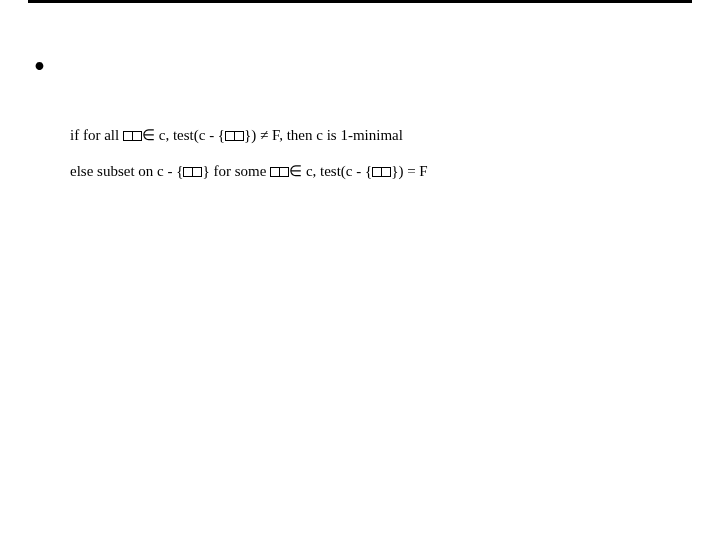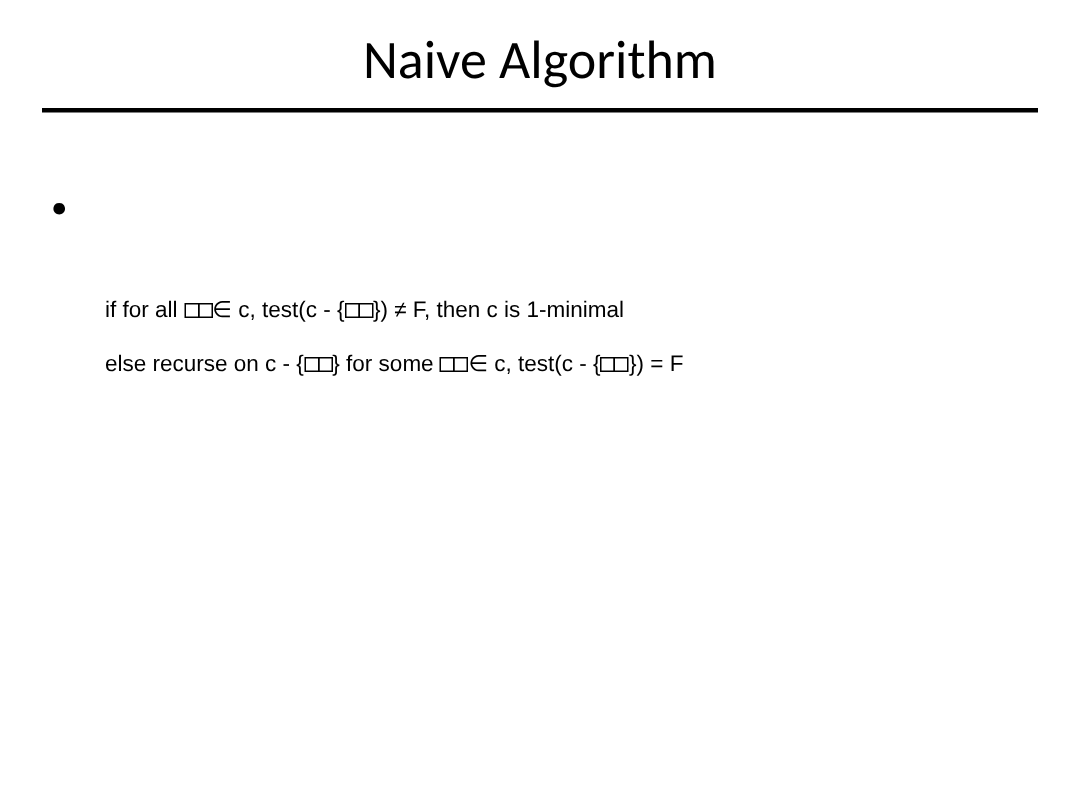--- a/index.html
+++ b/index.html
@@ -44,21 +44,21 @@
     flex: 0 0 28px;
     text-align: left;
     font-size: 22px;
     line-height: 1;
     padding-top: 4px;
   }
   .bullet-text b.cvar {
     font-weight: 700;
   }
   .code-block {
-    font-family: Liberation Sans, sans-serif;
+    font-family: Liberation Serif, serif;
     font-size: 15px;
     line-height: 2.4;
     padding-left: 36px;
     white-space: nowrap;
   }
   .code-block .line {
     display: block;
   }
   .ph {
     
@@ -70,32 +70,31 @@
     vertical-align: -1px;
     margin: 0 0px;
   }
   .ph + .ph { margin-left: -1px; }
 </style>
 </head>
 <body>
 
 <div class="slide">
 
-  <div class="title">Naive Algorithm</div>
   <hr class="rule">
 
   <div class="body">
 
     <div class="bullet-row">
       <div class="bullet-dot">•</div>
     </div>
 
     <div class="code-block">
       <span class="line">
         <span>if for all </span><span class="ph"></span><span class="ph"></span>∈<span> c, test(c - {</span><span class="ph"></span><span class="ph"></span><span>}) ≠ F, then c is 1-minimal</span>
       </span>
       <span class="line">
-        <span>else recurse on c - {</span><span class="ph"></span><span class="ph"></span><span>} for some </span><span class="ph"></span><span class="ph"></span>∈<span> c, test(c - {</span><span class="ph"></span><span class="ph"></span><span>}) = F</span>
+        <span>else subset on c - {</span><span class="ph"></span><span class="ph"></span><span>} for some </span><span class="ph"></span><span class="ph"></span>∈<span> c, test(c - {</span><span class="ph"></span><span class="ph"></span><span>}) = F</span>
       </span>
     </div>
 
   </div>
 </div>
 
 </body></html>

